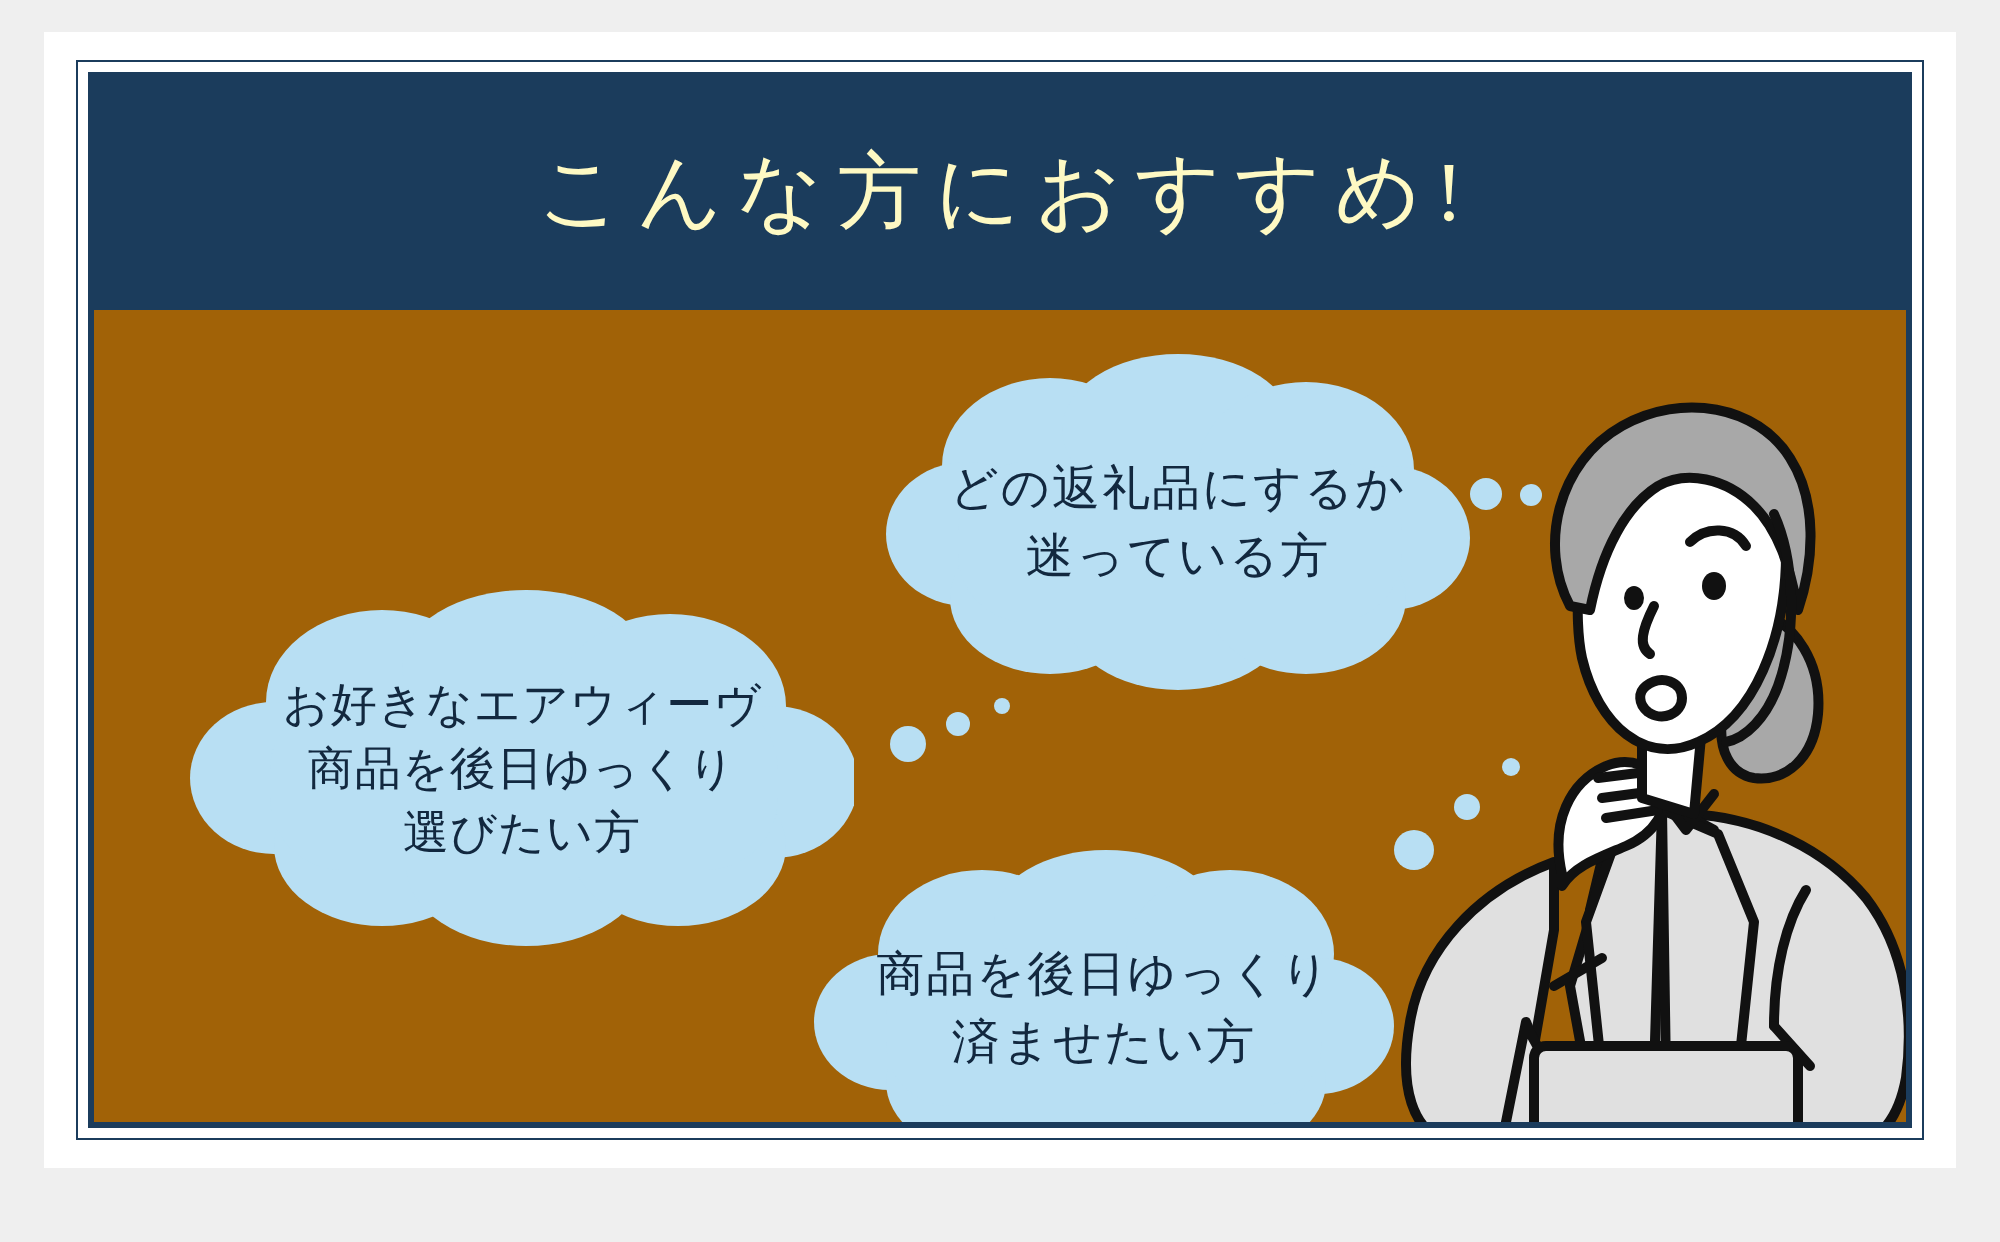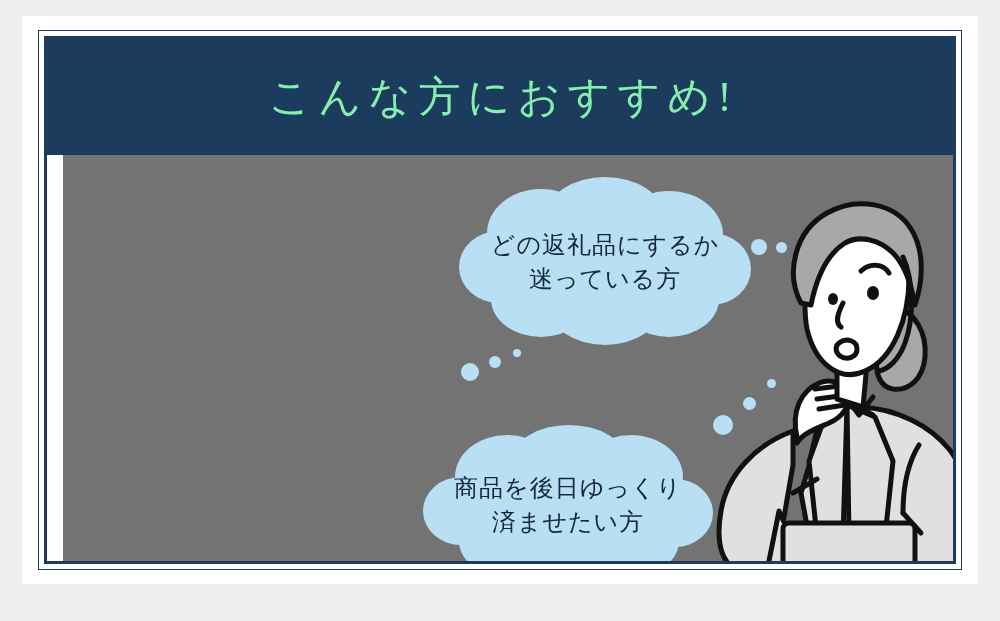--- a/index.html
+++ b/index.html
@@ -64,40 +64,39 @@
     top: 23px;
     right: 25px;
     height: 116px;
     background: #1b3c5c;
     display: flex;
     align-items: center;
     justify-content: center;
     box-sizing: border-box;
   }
   .header-title {
-    color: #86efac;
+    color: #fef9c3;
     font-size: 42px;
     letter-spacing: 7px;
     line-height: 1;
     font-weight: 400;
     white-space: nowrap;
     text-indent: 7px;
     font-family: "Liberation Serif", "DejaVu Serif", serif;
   }
 
   
   .stage {
     position: absolute;
     left: 25px;
     top: 139px;
     right: 25px;
     bottom: 23px;
-    background: #737373;
+    background: #a16207;
     overflow: hidden;
-    margin-left: 16px;
   }
 
   
   .cloud {
     position: absolute;
     display: flex;
     align-items: center;
     justify-content: center;
   }
   .cloud svg {
@@ -199,20 +198,38 @@
             <ellipse cx="86" cy="124" rx="50" ry="38"></ellipse>
             <ellipse cx="150" cy="132" rx="56" ry="38"></ellipse>
             <ellipse cx="214" cy="124" rx="50" ry="38"></ellipse>
             <rect x="40" y="56" width="222" height="80" rx="34"></rect>
           </g>
         </svg>
         <div class="cloud-text">どの返礼品にするか
 迷っている方</div>
       </div>
 
+      <div class="cloud cloud-left">
+        <svg viewBox="0 0 332 180" preserveAspectRatio="none">
+          <g fill="#b8dff3">
+            <ellipse cx="96" cy="56" rx="58" ry="46"></ellipse>
+            <ellipse cx="168" cy="38" rx="62" ry="38"></ellipse>
+            <ellipse cx="240" cy="58" rx="58" ry="46"></ellipse>
+            <ellipse cx="42" cy="94" rx="42" ry="38"></ellipse>
+            <ellipse cx="292" cy="96" rx="42" ry="38"></ellipse>
+            <ellipse cx="96" cy="128" rx="54" ry="40"></ellipse>
+            <ellipse cx="168" cy="138" rx="60" ry="40"></ellipse>
+            <ellipse cx="244" cy="128" rx="54" ry="40"></ellipse>
+            <rect x="40" y="54" width="254" height="86" rx="36"></rect>
+          </g>
+        </svg>
+        <div class="cloud-text">お好きなエアウィーヴ
+商品を後日ゆっくり
+選びたい方</div>
+      </div>
 
       <div class="cloud cloud-bottom">
         <svg viewBox="0 0 290 165" preserveAspectRatio="none">
           <g fill="#b8dff3">
             <ellipse cx="84" cy="54" rx="52" ry="42"></ellipse>
             <ellipse cx="146" cy="36" rx="56" ry="34"></ellipse>
             <ellipse cx="208" cy="54" rx="52" ry="42"></ellipse>
             <ellipse cx="38" cy="88" rx="38" ry="34"></ellipse>
             <ellipse cx="252" cy="90" rx="38" ry="34"></ellipse>
             <ellipse cx="84" cy="118" rx="48" ry="36"></ellipse>

